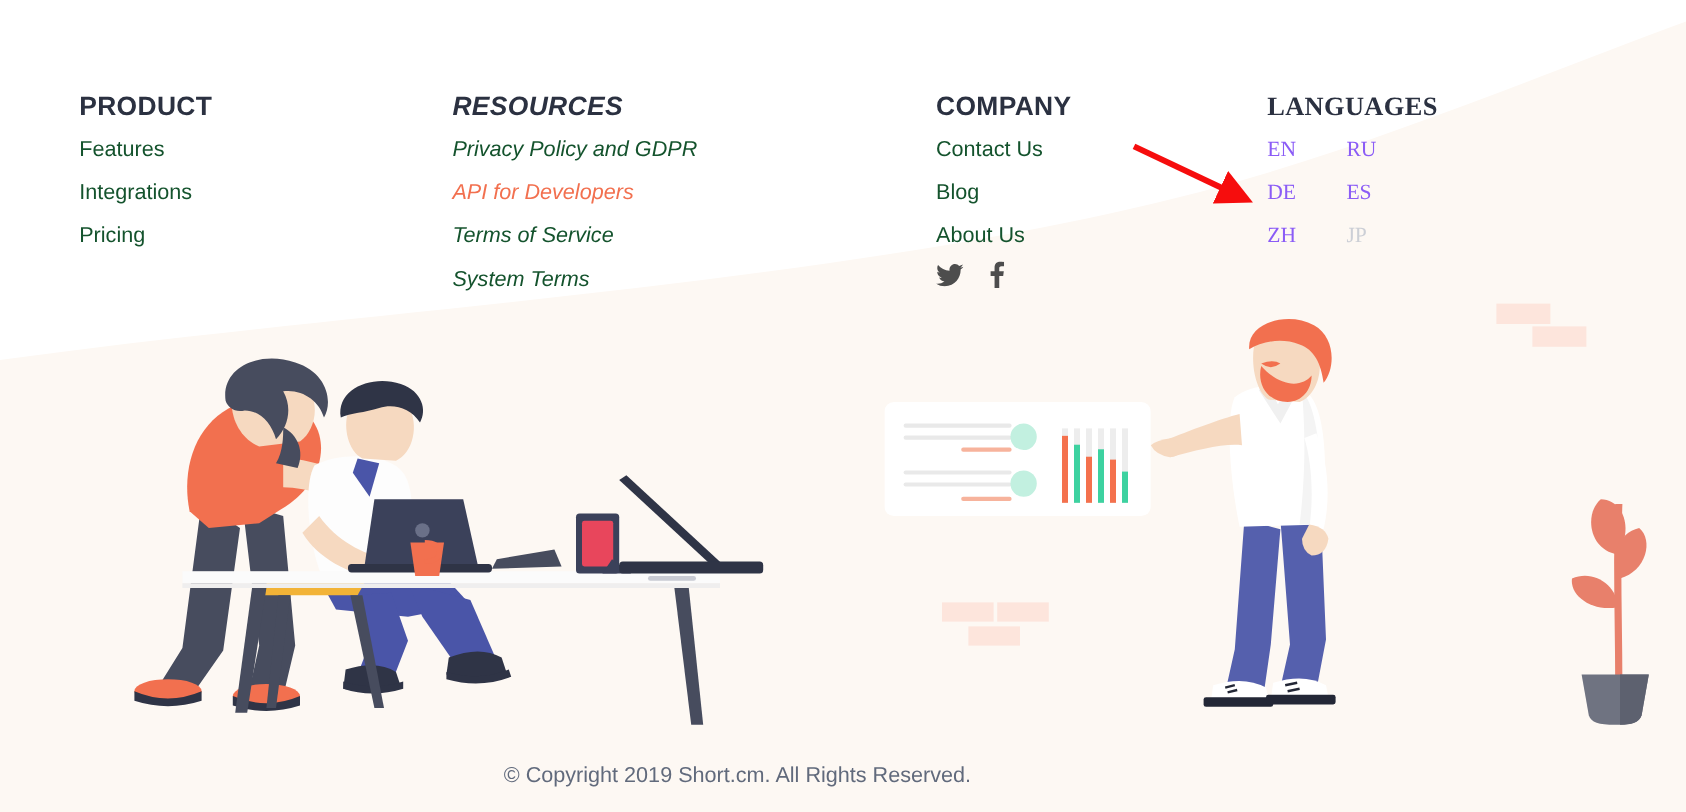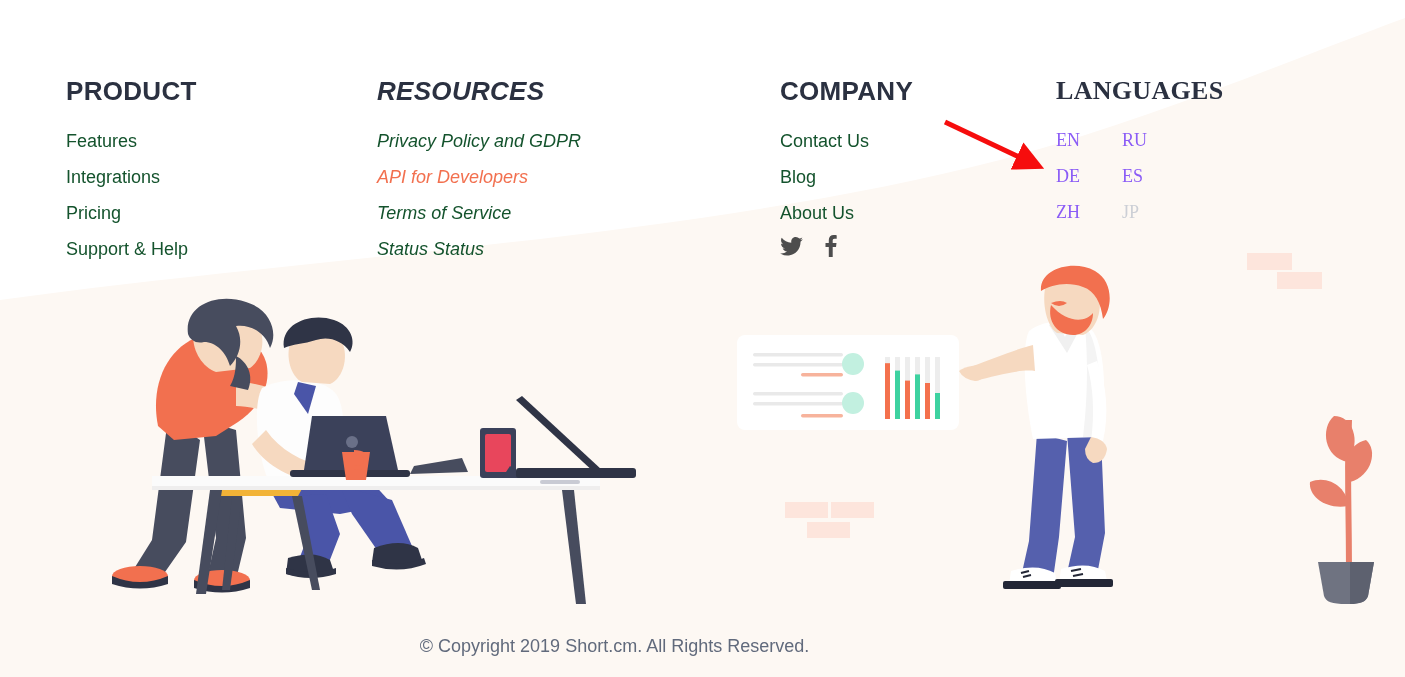--- a/index.html
+++ b/index.html
@@ -27,22 +27,22 @@
 
   
   .columns { position:absolute; z-index:3; left:0; top:0; width:1405px; }
   .col { position:absolute; top:76px; }
   #col-product   { left:66px; }
   #col-resources { left:377px;font-style:italic; }
   #col-company   { left:780px; }
   #col-languages { left:1056px;font-family:Liberation Serif, serif; }
 
   .col-title {
-    font-size:26px; font-weight:bold; letter-spacing:0.3px;
-    color:#2b3141; margin-bottom:16px; white-space:nowrap;
+    font-size:22px; font-weight:bold; letter-spacing:0.3px;
+    color:#2b3141; margin-bottom:4px; white-space:nowrap;
   }
   .col-link {
     display:block; font-size:18px; color:#14532d;
     line-height:36px; text-decoration:none; white-space:nowrap;
   }
   .col-link.accent { color:#f2704f; }
 
   .social-row { margin-top:4px; display:flex; gap:22px; align-items:center; }
   .social-row svg { display:block; fill:#4d4d4d; }
 
@@ -244,29 +244,28 @@
     <path d="M50 152 L74 152 L68 186 C66 192 60 194 50 194 Z" fill="#5d616f"></path>
   </svg>
 
   <div class="columns">
 
     <div class="col" id="col-product">
       <div class="col-title">PRODUCT</div>
       <a class="col-link">Features</a>
       <a class="col-link">Integrations</a>
       <a class="col-link">Pricing</a>
-      <a class="col-link">Support &amp; Help</a>
     </div>
 
     <div class="col" id="col-resources">
       <div class="col-title">RESOURCES</div>
       <a class="col-link">Privacy Policy and GDPR</a>
       <a class="col-link accent">API for Developers</a>
       <a class="col-link">Terms of Service</a>
-      <a class="col-link">Status Status</a>
+      <a class="col-link">System Terms</a>
     </div>
 
     <div class="col" id="col-company">
       <div class="col-title">COMPANY</div>
       <a class="col-link">Contact Us</a>
       <a class="col-link">Blog</a>
       <a class="col-link">About Us</a>
       <div class="social-row">
         <a title="Twitter">
           <svg width="23" height="19" viewBox="0 0 24 20">

